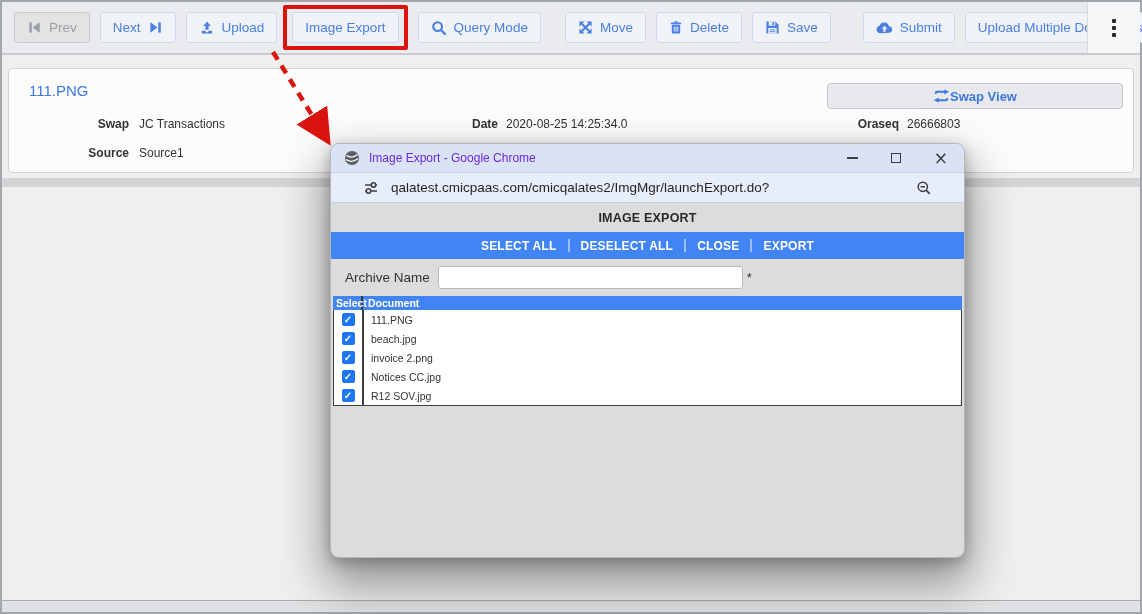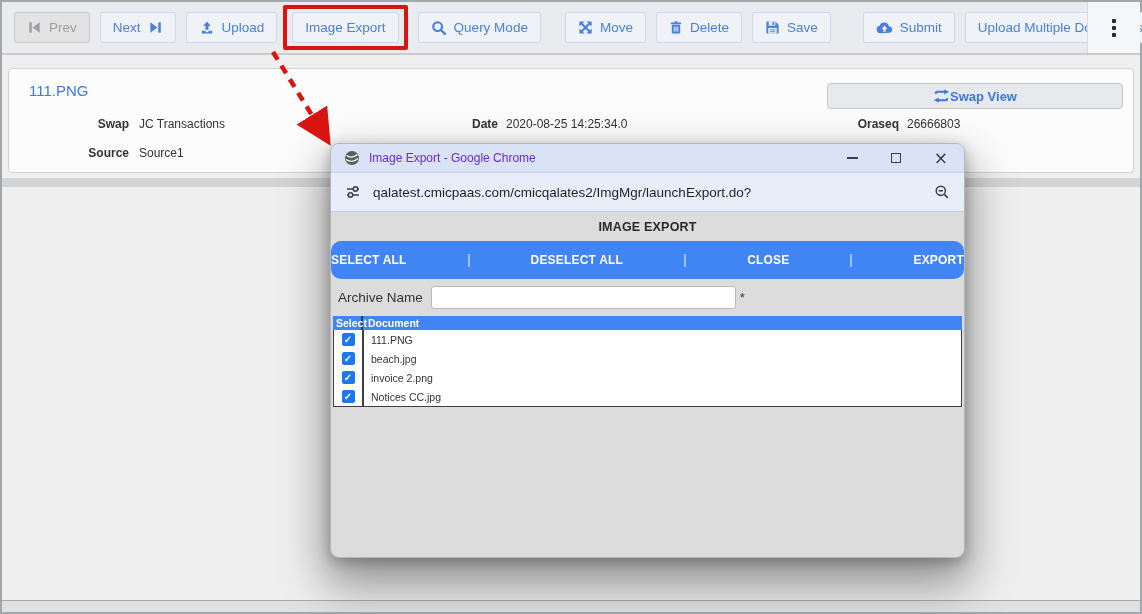--- a/index.html
+++ b/index.html
@@ -69,35 +69,35 @@
   #win-titlebar {
     height:29px; background:#d9e3f5; display:flex; align-items:center;
     padding:0 16px 0 13px; border-bottom:1px solid #c8d3e8;
   }
   #win-title { font-size:12px; color:#6d28d9; margin-left:9px; }
   #win-controls { margin-left:auto; display:flex; align-items:center; gap:33px; }
   #min-btn { width:11px; height:2px; background:#3a3d41; cursor:pointer; }
   #max-btn { width:10px; height:10px; border:1.5px solid #3a3d41; cursor:pointer; }
   #close-btn { font-size:17px; color:#3a3d41; line-height:1; cursor:pointer; font-family:"DejaVu Sans",sans-serif; }
   #urlbar {
-    height:39px; background:#e7edf9; display:flex; align-items:center;
-    padding:0 14px; border-bottom:1px solid #c6cede;
+    height:30px; background:#e7edf9; display:flex; align-items:center;
+    padding:0 32px; border-bottom:1px solid #c6cede;
   }
   #url-text { font-size:13.5px; color:#1f2125; margin-left:12px; }
   #zoom-icon { margin-left:auto; }
 
   #export-header { height:29px; display:flex; align-items:center; justify-content:center;
     font-size:12.5px; font-weight:bold; color:#27292c; letter-spacing:.2px; }
   #action-bar {
-    height:38px; background:#4184f3; display:flex; align-items:center; justify-content:space-between;border-radius:10px;
+    height:27px; background:#4184f3; display:flex; align-items:center; justify-content:center;
   }
   .action-link { color:#fff; font-size:12px; font-weight:bold; cursor:pointer; letter-spacing:.2px; }
   .action-sep { width:2px; height:13px; background:#9cc0fa; margin:0 11px; }
 
-  #archive-row { height:37px; display:flex; align-items:center; padding-left:7px; }
+  #archive-row { height:37px; display:flex; align-items:center; padding-left:14px; }
   #archive-label { font-size:13.5px; color:#333; }
   #archive-input {
     width:305px; height:23px; margin-left:8px; background:#fff;
     border:1px solid #b9b9b9; border-radius:3px; font-size:12px; padding:0 6px;
     font-family:"Liberation Sans",sans-serif;
   }
   #required-star { font-size:13px; color:#333; margin-left:4px; }
 
   #doc-table { margin:0 2px; }
   #table-head { display:flex; height:14px; background:#4184f3; align-items:center; }
@@ -305,20 +305,26 @@
               <span class="checkbox checked"></span>
             </span>
           <span class="doc-cell">invoice 2.png</span>
         </div>
         <div class="trow">
           <span class="sel-cell">
               <span class="checkbox checked"></span>
             </span>
           <span class="doc-cell">Notices CC.jpg</span>
         </div>
+        <div class="trow">
+          <span class="sel-cell">
+              <span class="checkbox checked"></span>
+            </span>
+          <span class="doc-cell">R12 SOV.jpg</span>
+        </div>
       </div>
     </div>
   </div>
 
   <svg id="arrow-overlay" width="1142" height="614">
     <defs>
       <marker id="ah" markerWidth="9" markerHeight="9" refX="6" refY="4" orient="auto">
         <path d="M0,0 L8,4 L0,8 Z" fill="#d9140f"></path>
       </marker>
     </defs>

